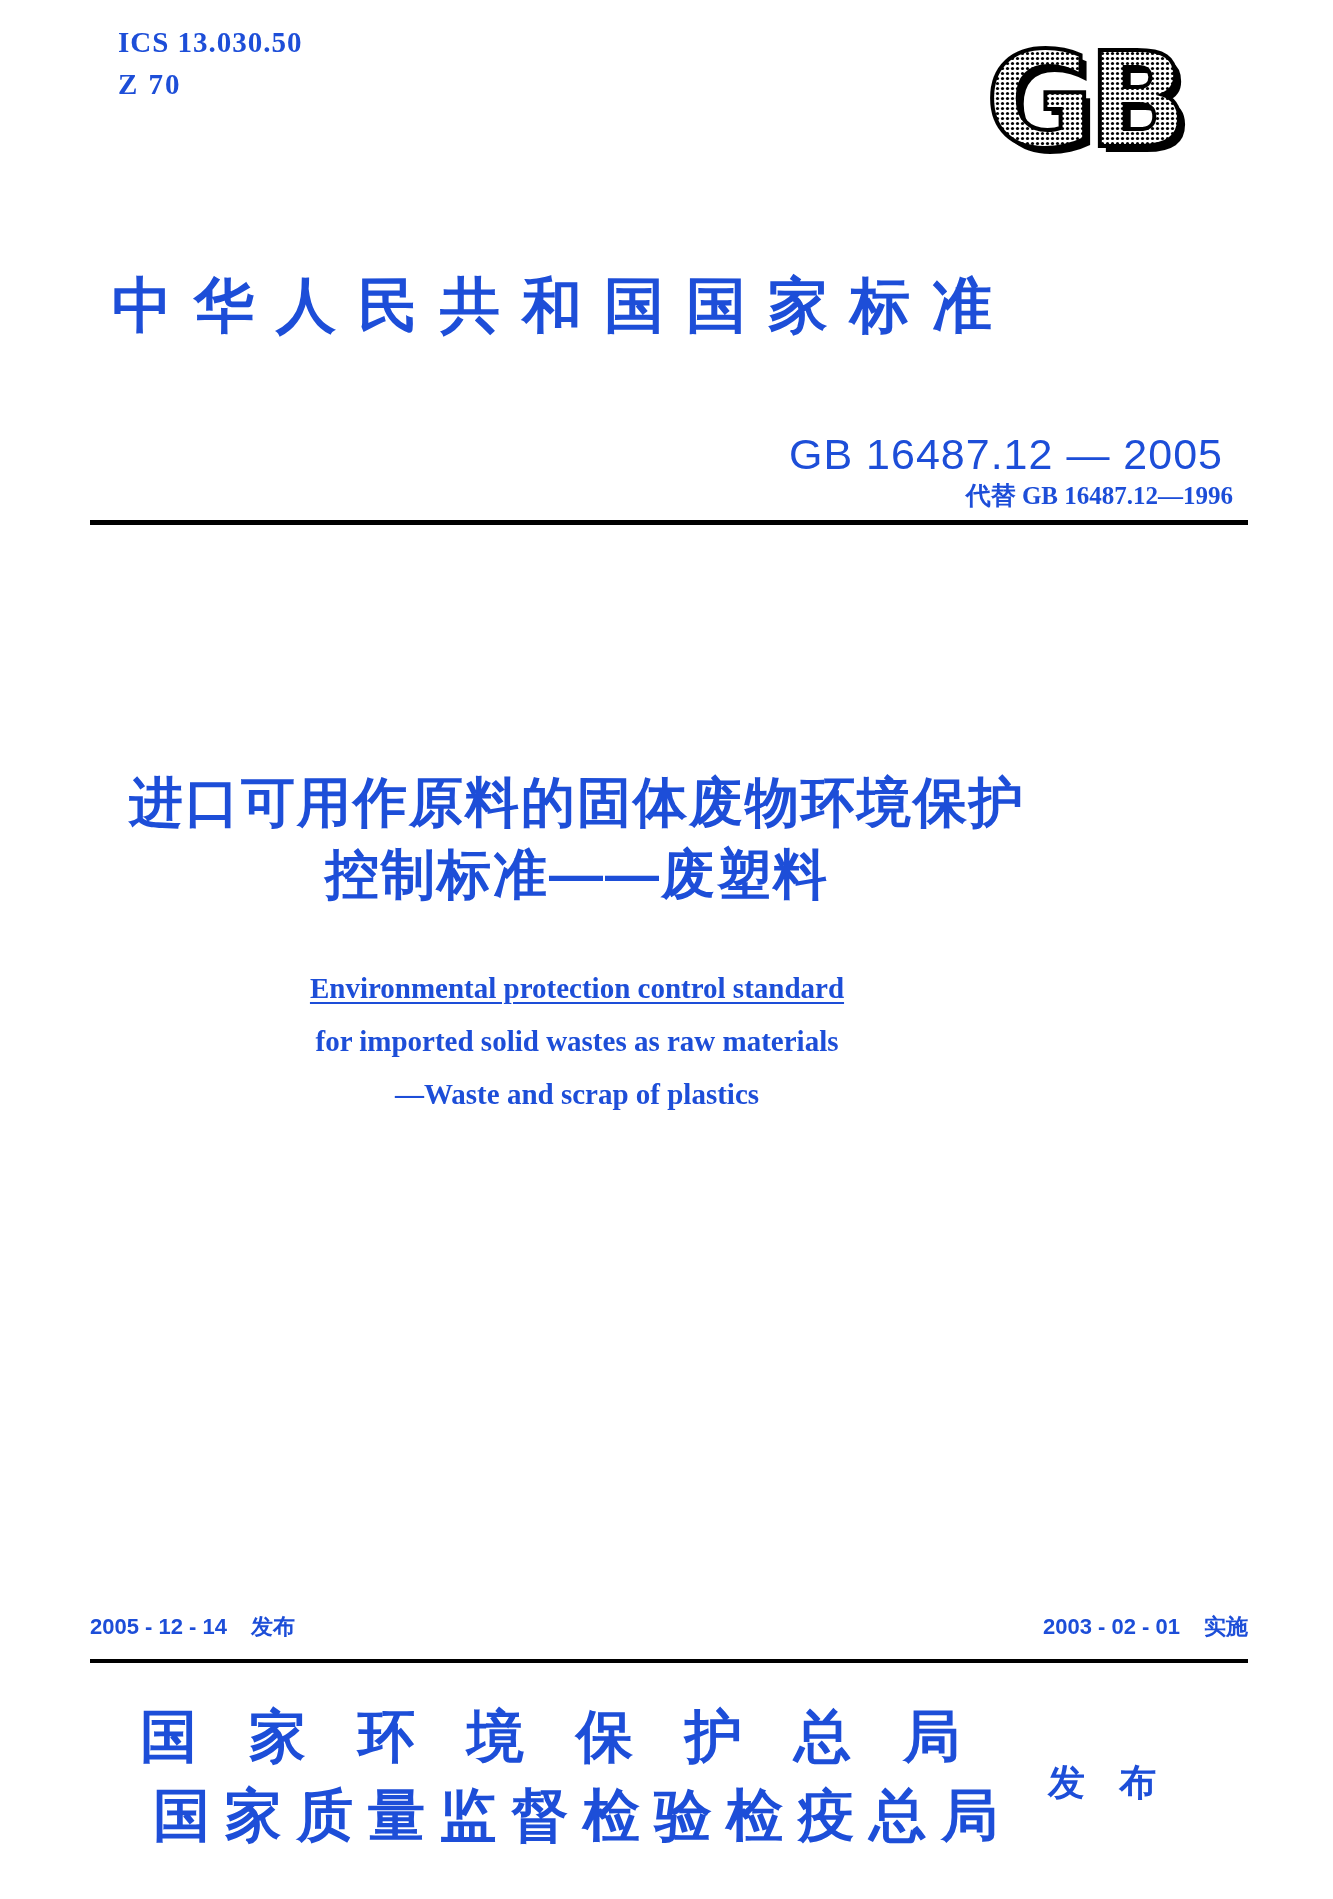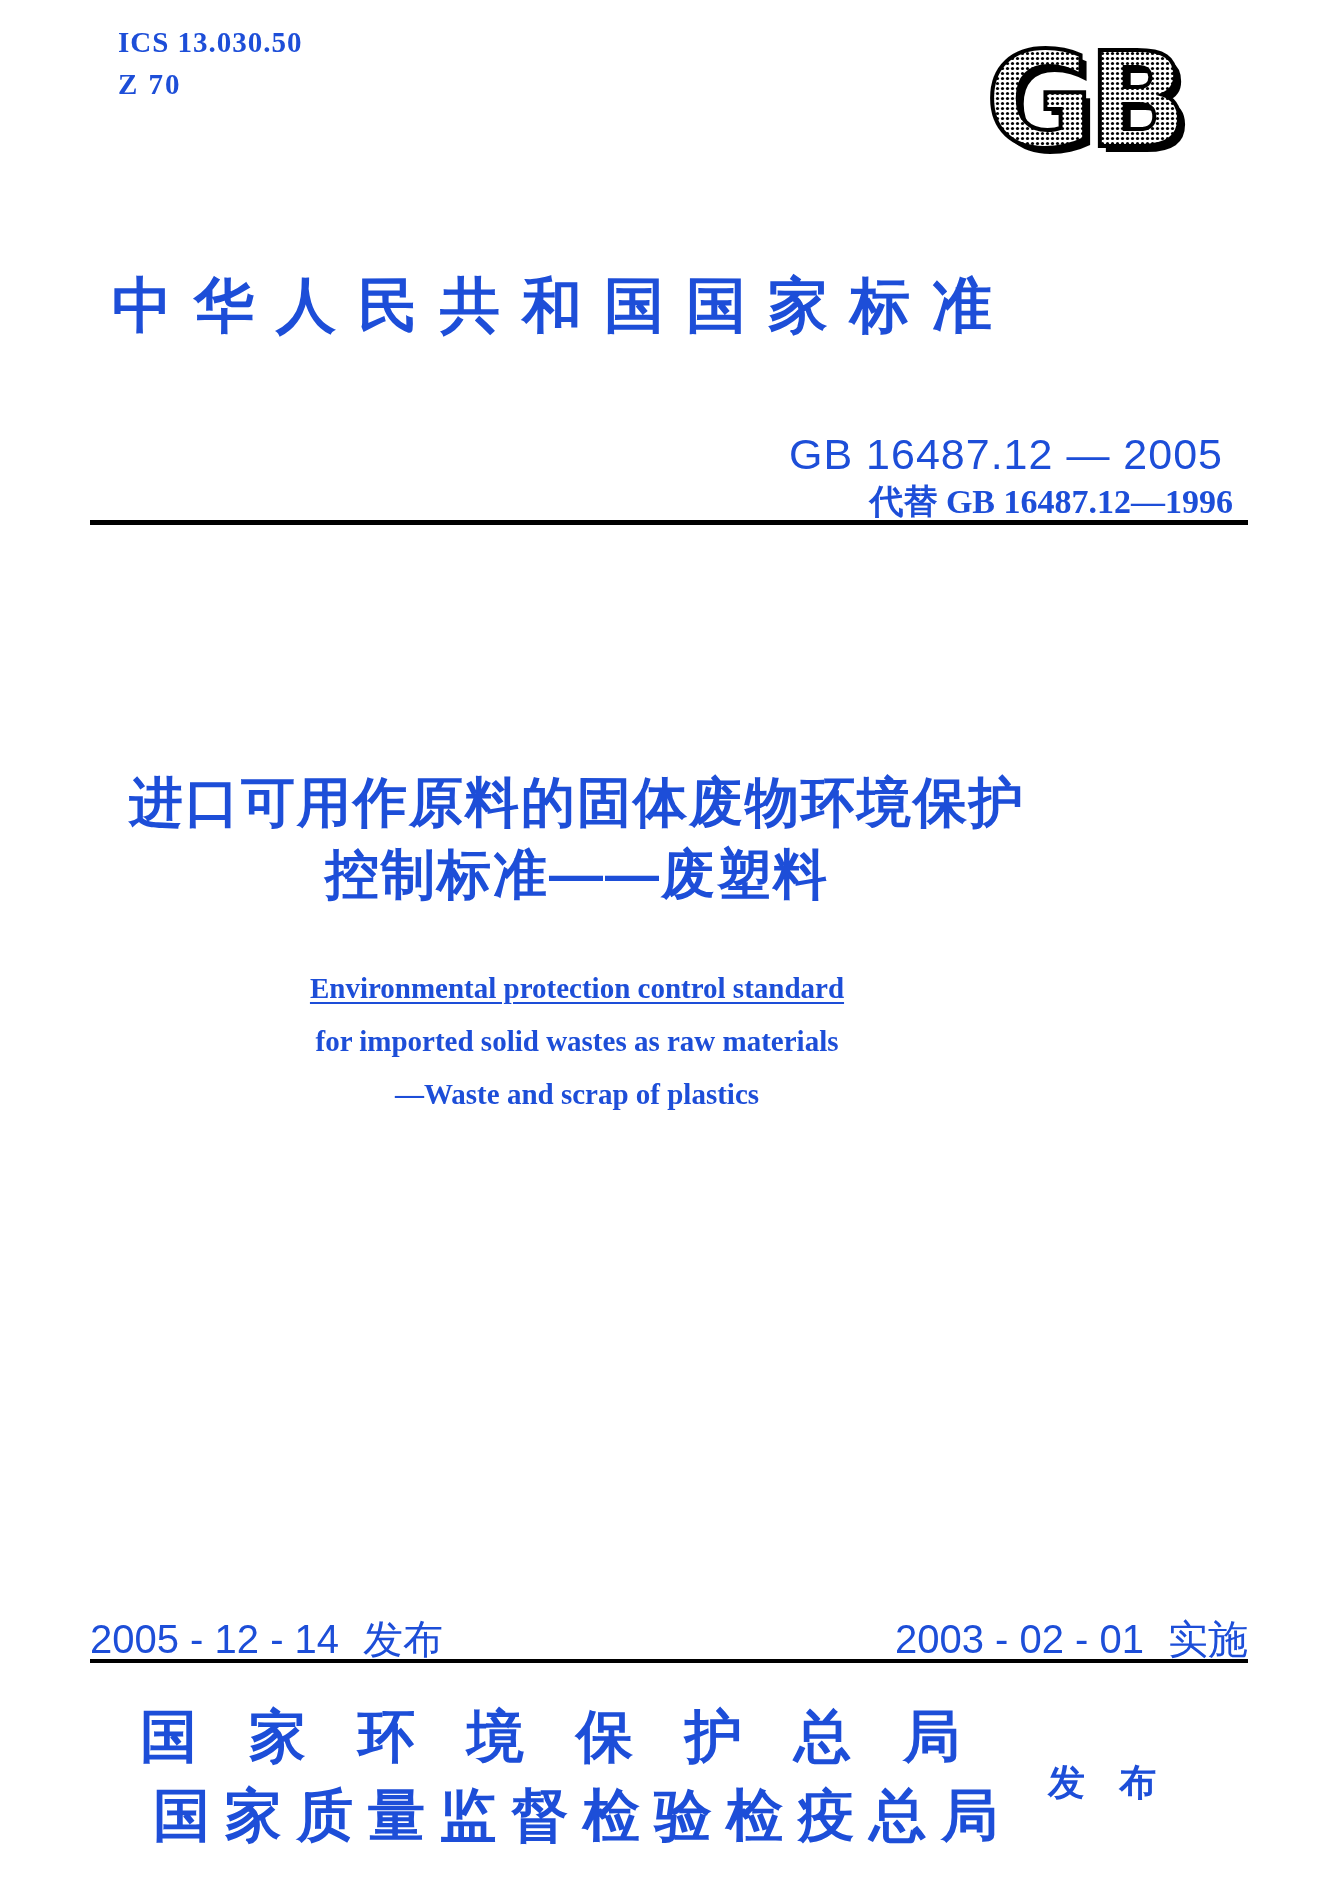--- a/index.html
+++ b/index.html
@@ -69,21 +69,21 @@
     font-size: 43px;
     font-weight: normal;
     font-family: "Liberation Sans", sans-serif;
     letter-spacing: 1px;
     white-space: nowrap;
   }
   .supersedes {
     position: absolute;
     right: 100px;
     top: 479px;
-    font-size: 34px;
+    font-size: 25px;
     font-weight: bold;
     font-family: "Liberation Serif", serif;
     white-space: nowrap;
   }
 
   .rule-top {
     position: absolute;
     left: 90px;
     top: 520px;
     width: 1158px;
@@ -125,22 +125,22 @@
 
   
   .dates-row {
     position: absolute;
     left: 90px;
     top: 1612px;
     width: 1158px;
     display: flex;
     justify-content: space-between;
     font-family: "Liberation Sans", sans-serif;
-    font-weight: normal;
-    font-size: 40px;
+    font-weight: bold;
+    font-size: 22px;
     white-space: nowrap;
   }
   .date-group { display: flex; align-items: baseline; }
   .date-label { margin-left: 24px; font-family: "Liberation Sans", sans-serif; }
 
   .rule-bottom {
     position: absolute;
     left: 90px;
     top: 1659px;
     width: 1158px;

